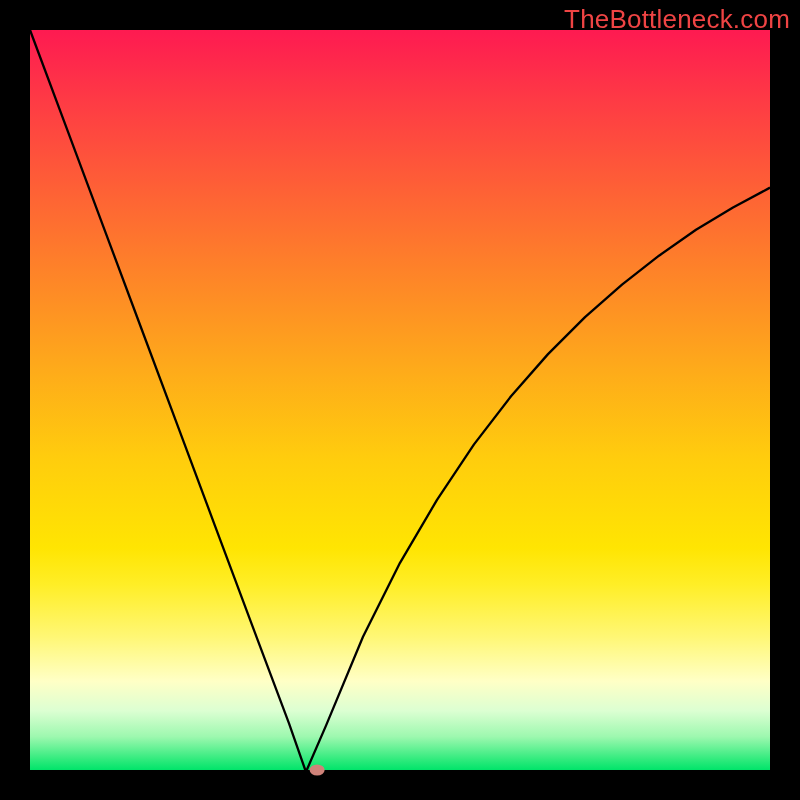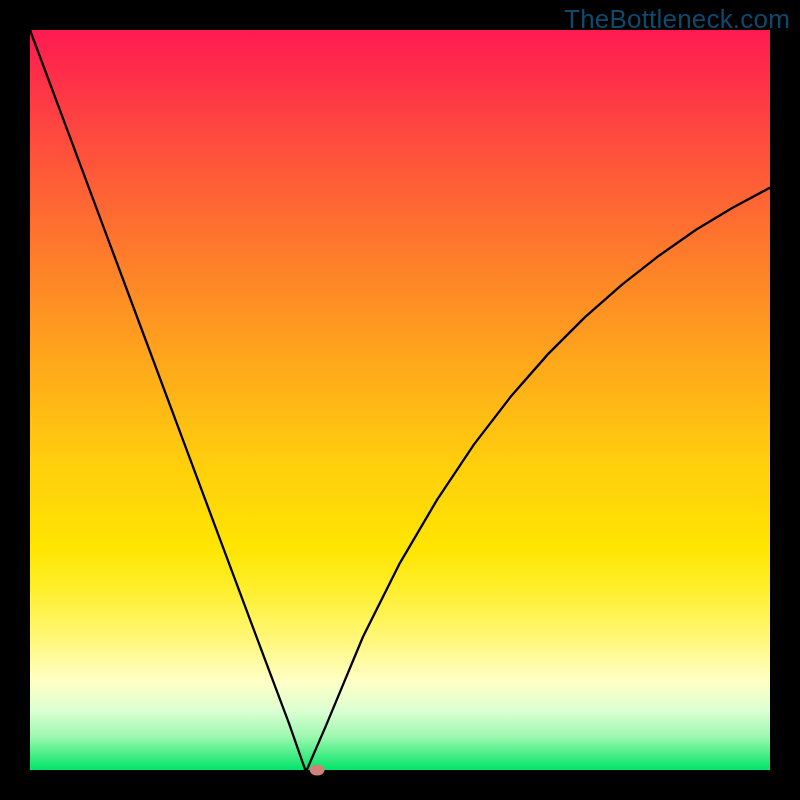--- a/index.html
+++ b/index.html
@@ -15,21 +15,21 @@
     position: relative;
     width: 800px;
     height: 800px;
   }
   .watermark {
     position: absolute;
     top: 4px;
     right: 10px;
     font-size: 26px;
     font-weight: 400;
-    color: #0c4a6e;
+    color: #ef4444;
     letter-spacing: 0.2px;
     z-index: 10;
     user-select: none;
   }
   svg.chart {
     position: absolute;
     top: 0;
     left: 0;
     width: 800px;
     height: 800px;

